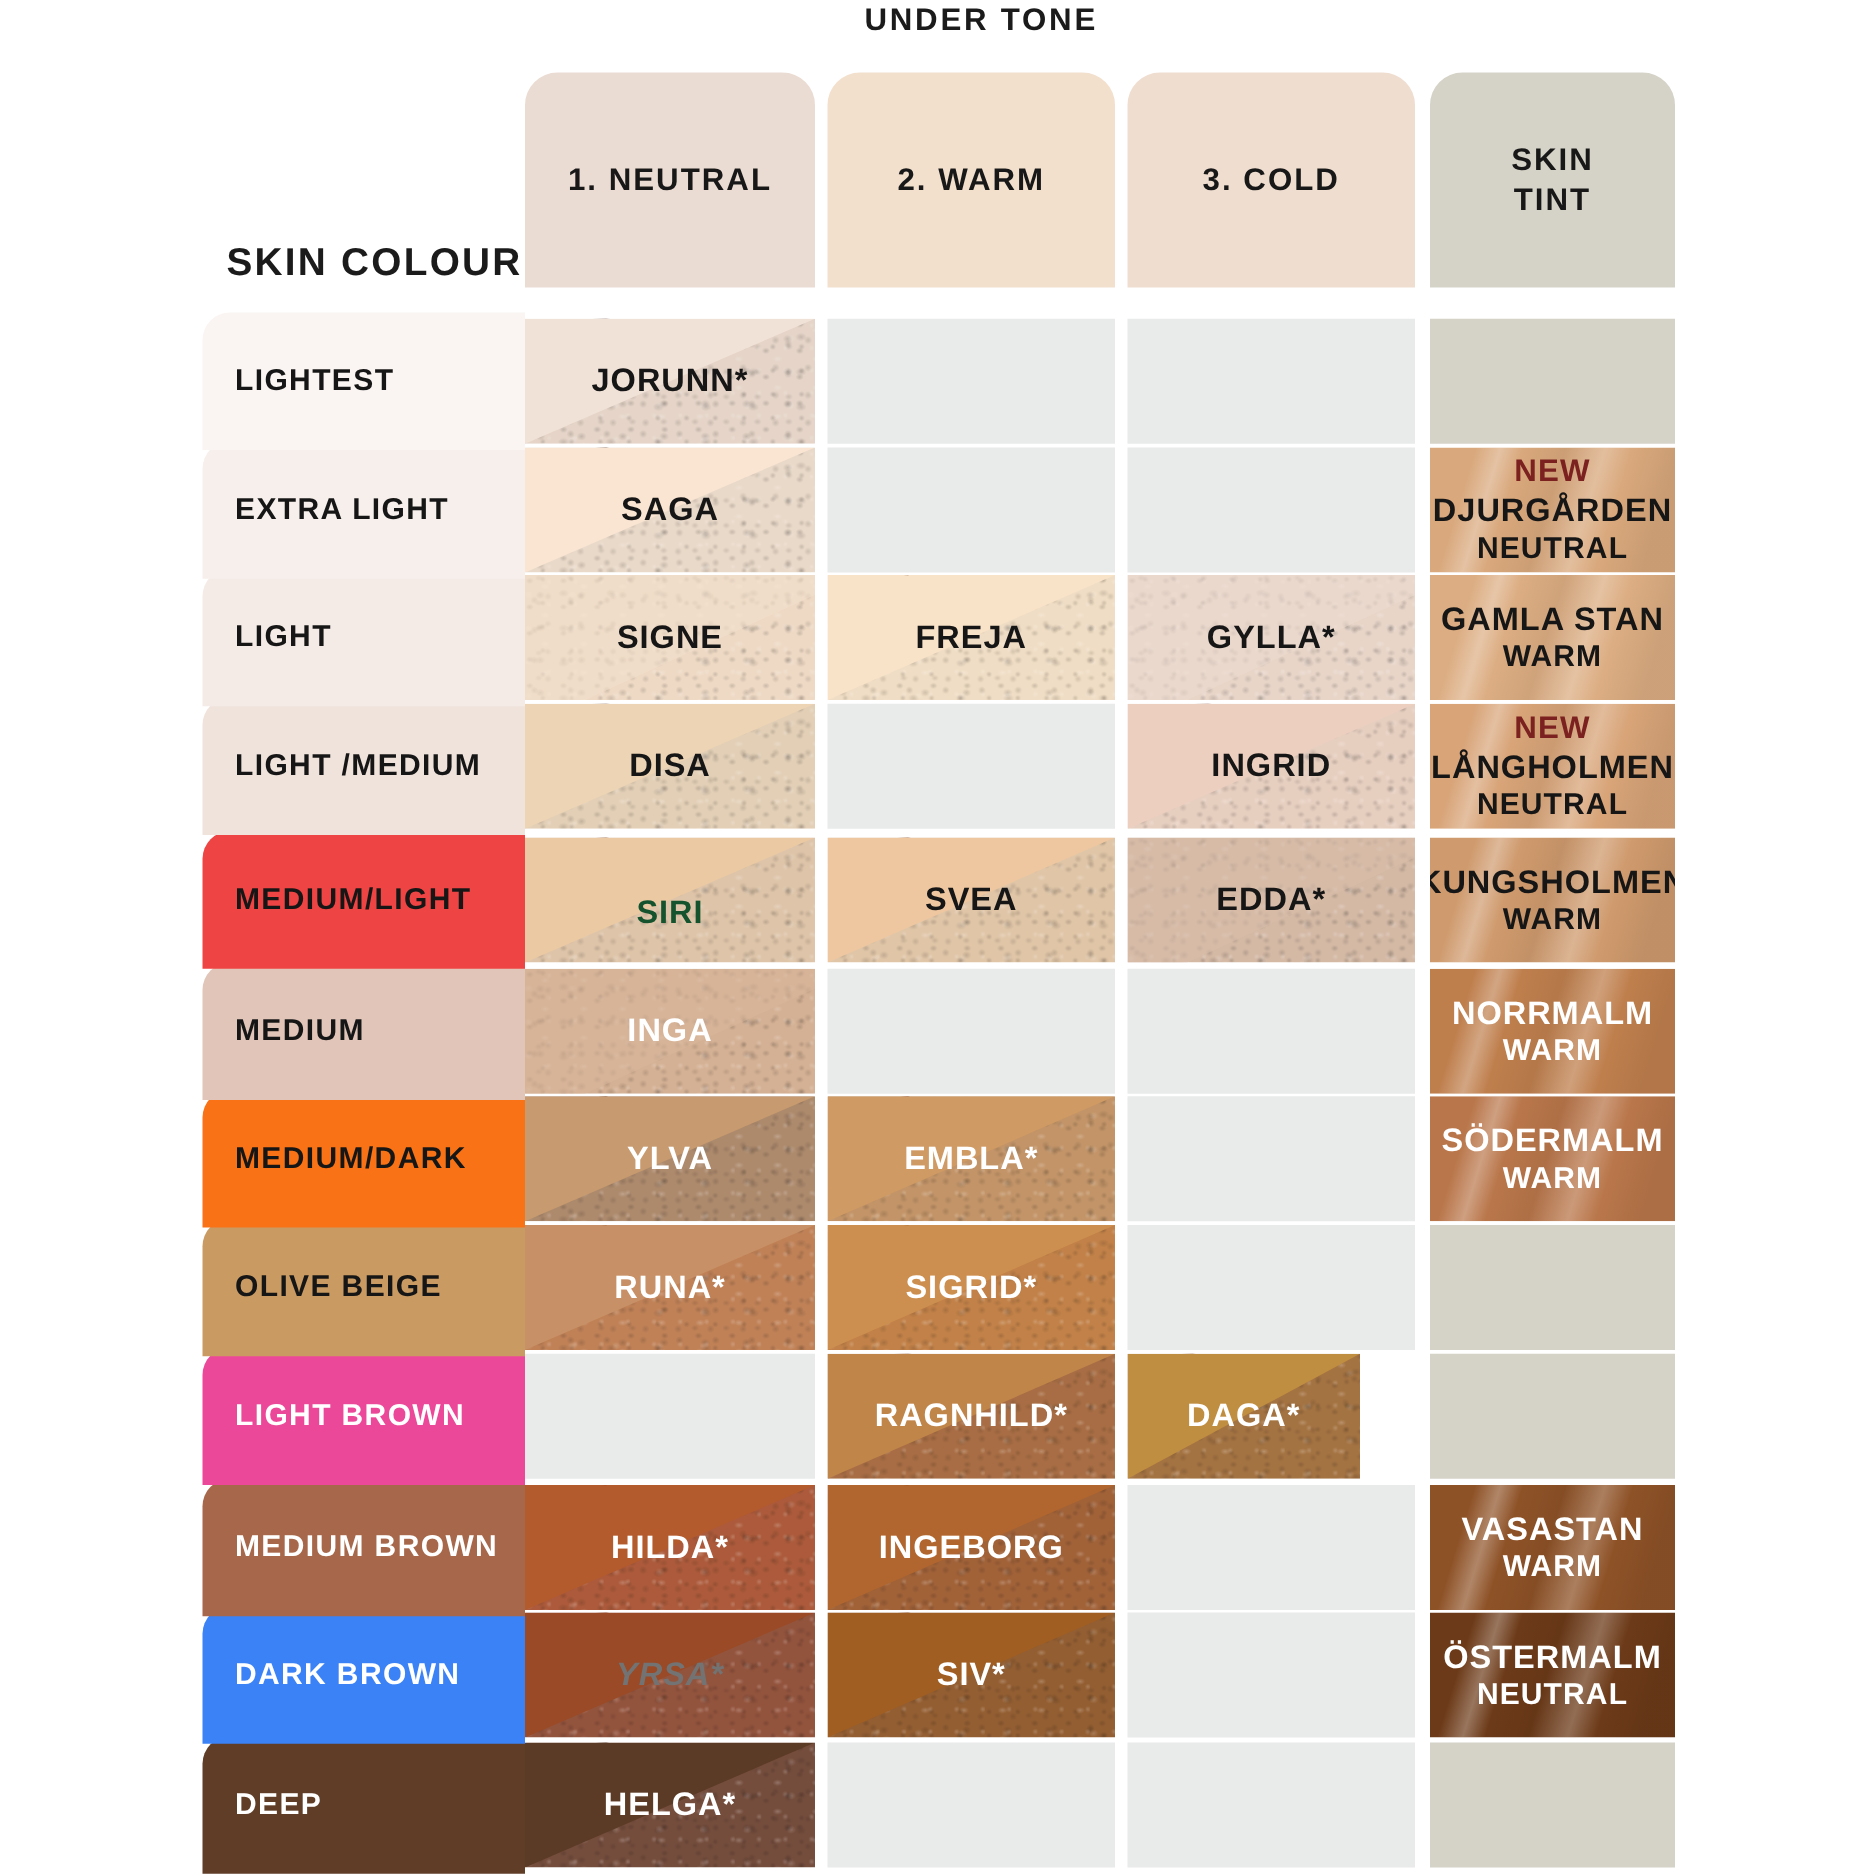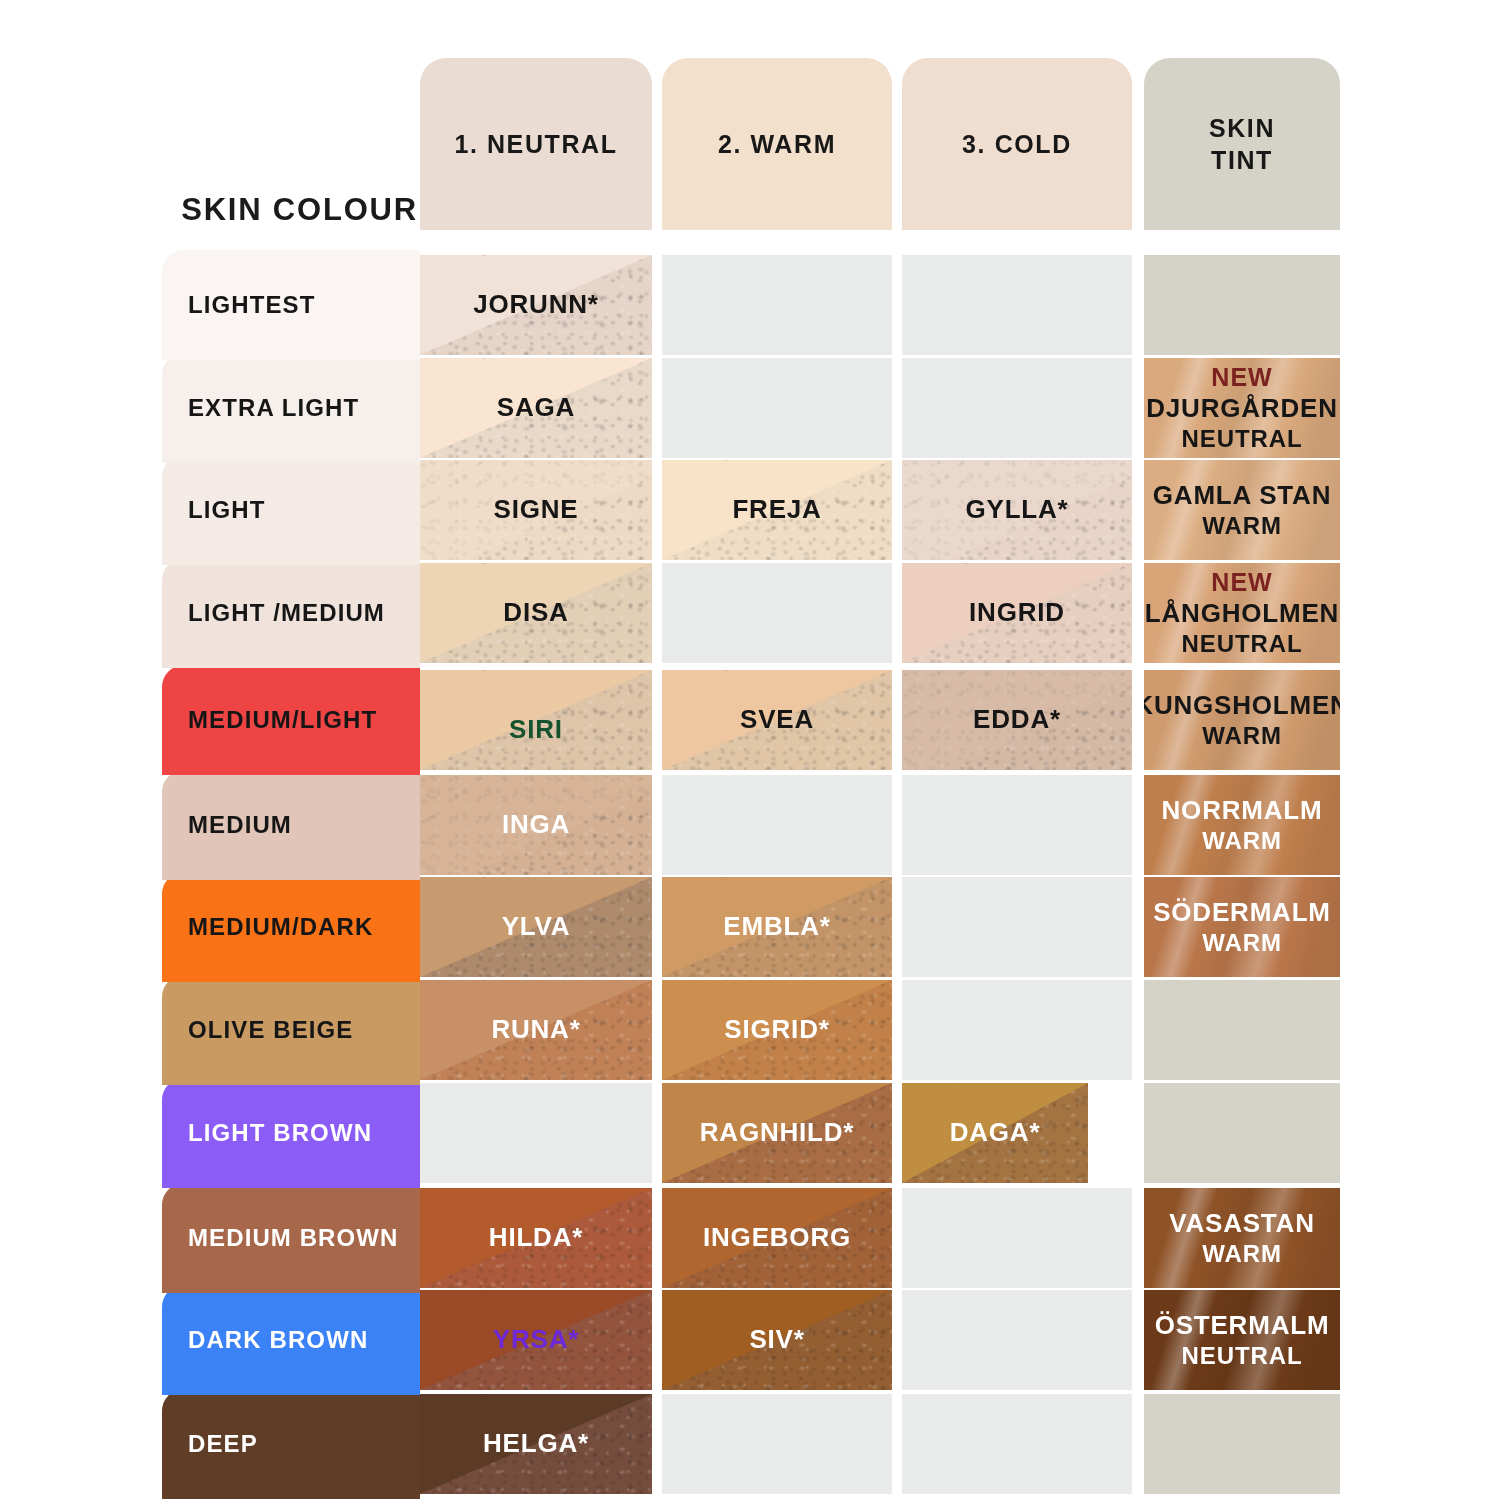--- a/index.html
+++ b/index.html
@@ -112,20 +112,21 @@
         rgba(255,255,255,0) 33%, rgba(0,0,0,.06) 48%,
         rgba(255,255,255,.26) 62%, rgba(255,255,255,0) 72%,
         rgba(0,0,0,.07) 88%);
   }
 </style>
 </head>
 <body>
 
 <div id="chart">
 
+  <div class="under-tone-title">UNDER TONE</div>
 
   <div class="skin-colour-label">SKIN COLOUR</div>
 
   <div id="head-tabs">
       <div class="head-tab" style="left: 420px; width: 232px; background: rgb(235, 220, 211);">
         <span>1. NEUTRAL</span>
       </div>
       <div class="head-tab" style="left: 662px; width: 230px; background: rgb(242, 224, 205);">
         <span>2. WARM</span>
       </div>
@@ -154,21 +155,21 @@
       </div>
       <div class="row-tab" style="left: 162px; width: 258px; top: 770px; height: 110px; background: rgb(224, 197, 184); color: rgb(22, 22, 22); z-index: 35; box-shadow: rgb(255, 255, 255) 0px -3px 0px 0px;">
         <span>MEDIUM</span>
       </div>
       <div class="row-tab" style="left: 162px; width: 258px; top: 872px; height: 110px; background: #f97316; color: rgb(22, 22, 22); z-index: 34; box-shadow: rgb(255, 255, 255) 0px -3px 0px 0px;">
         <span>MEDIUM/DARK</span>
       </div>
       <div class="row-tab" style="left: 162px; width: 258px; top: 975px; height: 110px; background: rgb(201, 155, 99); color: rgb(22, 22, 22); z-index: 33; box-shadow: rgb(255, 255, 255) 0px -3px 0px 0px;">
         <span>OLIVE BEIGE</span>
       </div>
-      <div class="row-tab" style="left: 162px; width: 258px; top: 1078px; height: 110px; background: #8b5cf6; color: rgb(255, 255, 255); z-index: 32; box-shadow: rgb(255, 255, 255) 0px -3px 0px 0px;">
+      <div class="row-tab" style="left: 162px; width: 258px; top: 1078px; height: 110px; background: #ec4899; color: rgb(255, 255, 255); z-index: 32; box-shadow: rgb(255, 255, 255) 0px -3px 0px 0px;">
         <span>LIGHT BROWN</span>
       </div>
       <div class="row-tab" style="left: 162px; width: 258px; top: 1183px; height: 110px; background: rgb(166, 103, 74); color: rgb(255, 255, 255); z-index: 31; box-shadow: rgb(255, 255, 255) 0px -3px 0px 0px;">
         <span>MEDIUM BROWN</span>
       </div>
       <div class="row-tab" style="left: 162px; width: 258px; top: 1285px; height: 110px; background: #3b82f6; color: rgb(255, 255, 255); z-index: 30; box-shadow: rgb(255, 255, 255) 0px -3px 0px 0px;">
         <span>DARK BROWN</span>
       </div>
       <div class="row-tab" style="left: 162px; width: 258px; top: 1389px; height: 110px; background: rgb(95, 61, 39); color: rgb(255, 255, 255); z-index: 29; box-shadow: rgb(255, 255, 255) 0px -3px 0px 0px;">
         <span>DEEP</span>
@@ -324,21 +325,21 @@
       </div>
       <div class="empty-cell" style="left: 902px; width: 230px; top: 1188px; height: 100px; background: rgb(233, 234, 234);"></div>
       <div class="cell" style="left: 1144px; width: 196px; top: 1188px; height: 100px;">
         <div class="sw-tint" style="background: rgb(142, 82, 39);"></div>
         <div class="cell-label" style="color: rgb(255, 255, 255);"><span>VASASTAN</span><span class="sub">WARM</span></div>
       </div>
       <div class="cell" style="left: 420px; width: 232px; top: 1290px; height: 100px;">
         <div class="sw-powder sw-bg" style="background-color: rgb(142, 75, 51);"></div>
         <div class="sw-cream" style="background: rgb(154, 74, 38);"></div>
         <div class="sw-stripe" style="background: rgb(126, 51, 19);"></div>
-        <div class="cell-label" style="color: #6d28d9;"><span>YRSA*</span></div>
+        <div class="cell-label" style="color: #737373; font-style: italic;"><span>YRSA*</span></div>
       </div>
       <div class="cell" style="left: 662px; width: 230px; top: 1290px; height: 100px;">
         <div class="sw-powder sw-bg" style="background-color: rgb(142, 86, 39);"></div>
         <div class="sw-cream" style="background: rgb(160, 94, 34);"></div>
         <div class="sw-stripe" style="background: rgb(124, 60, 18);"></div>
         <div class="cell-label" style="color: rgb(255, 255, 255);"><span>SIV*</span></div>
       </div>
       <div class="empty-cell" style="left: 902px; width: 230px; top: 1290px; height: 100px; background: rgb(233, 234, 234);"></div>
       <div class="cell" style="left: 1144px; width: 196px; top: 1290px; height: 100px;">
         <div class="sw-tint" style="background: rgb(108, 58, 24);"></div>

